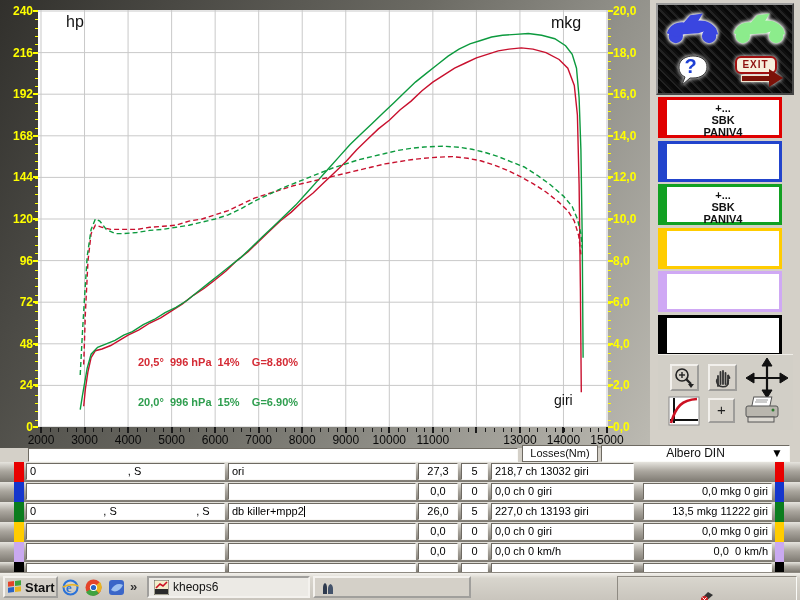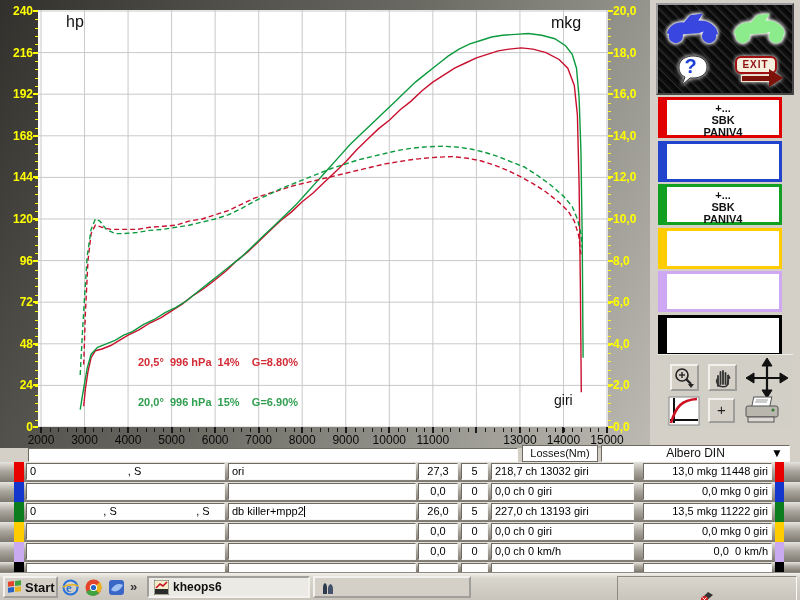--- a/index.html
+++ b/index.html
@@ -91,21 +91,21 @@
     background:linear-gradient(180deg,#f3f1ec 0%,#d8d5cd 20%,#c9c5bd 100%);
     border-top:1px solid #8e8a82;}
   #start-btn{position:absolute;left:3px;top:3px;width:55px;height:22px;background:#d4d0c8;
     border:2px outset #f4f2ee;font-weight:bold;font-size:13px;color:#111;
     display:flex;align-items:center;gap:3px;padding-left:3px;}
   .winflag{width:14px;height:13px;display:grid;grid-template-columns:6px 6px;grid-template-rows:5px 5px;gap:1px;transform:skewY(-6deg);}
   .winflag i{display:block;}
   .ql{position:absolute;top:6px;width:17px;height:17px;}
   #overflow-chevron{position:absolute;left:130px;top:6px;font-size:13px;font-weight:bold;color:#333;}
   .task{position:absolute;top:3px;height:22px;font-size:12px;color:#111;display:flex;align-items:center;gap:4px;padding:0 5px;}
-  #task1{left:147px;width:163px;background:#eceae5;border:2px inset #f4f2ee;font-weight:bold;}
+  #task1{left:147px;width:163px;background:#eceae5;border:2px inset #f4f2ee;font-weight:normal;}
   #task2{left:313px;width:158px;background:#d4d0c8;border:2px outset #f4f2ee;}
   #tray{position:absolute;left:617px;top:3px;width:180px;height:23px;border:1px solid;
     border-color:#8e8a82 #fafaf7 #fafaf7 #8e8a82;display:flex;align-items:center;padding:12px 4px;gap:1px;flex-direction:column;}
   .tray-ico{width:15px;height:15px;flex:0 0 auto;}
   #clock{margin-left:6px;font-size:12px;color:#111;width:34px;text-align:right;}
 </style>
 </head>
 <body>
 
 <div id="screen">
@@ -334,21 +334,20 @@
   </div>
 
   <div id="runs-table">
       <div class="trow" style="top: 0px;">
         <div class="chip" style="left: 14px; width: 10px; background: rgb(232, 0, 0);"></div>
         <div class="tf" style="left: 26px; width: 199px; text-align: left;">0                              , S</div>
         <div class="tf" style="left: 228px; width: 188px; text-align: left;">ori</div>
         <div class="tf" style="left: 418px; width: 40px; text-align: center;">27,3</div>
         <div class="tf" style="left: 461px; width: 27px; text-align: center;">5</div>
         <div class="tf" style="left: 491px; width: 143px; text-align: left;">218,7 ch 13032 giri</div>
-        <div class="tf" style="left: 643px; width: 129px; text-align: right;">13,0 mkg 11448 giri</div>
         <div class="chip" style="left: 775px; width: 9px; background: rgb(232, 0, 0);"></div>
       </div>
       <div class="trow" style="top: 20px;">
         <div class="chip" style="left: 14px; width: 10px; background: rgb(21, 54, 204);"></div>
         <div class="tf" style="left: 26px; width: 199px; text-align: left;"></div>
         <div class="tf" style="left: 228px; width: 188px; text-align: left;"></div>
         <div class="tf" style="left: 418px; width: 40px; text-align: center;">0,0</div>
         <div class="tf" style="left: 461px; width: 27px; text-align: center;">0</div>
         <div class="tf" style="left: 491px; width: 143px; text-align: left;">0,0 ch 0 giri</div>
         <div class="tf" style="left: 643px; width: 129px; text-align: right;">0,0 mkg 0 giri</div>

